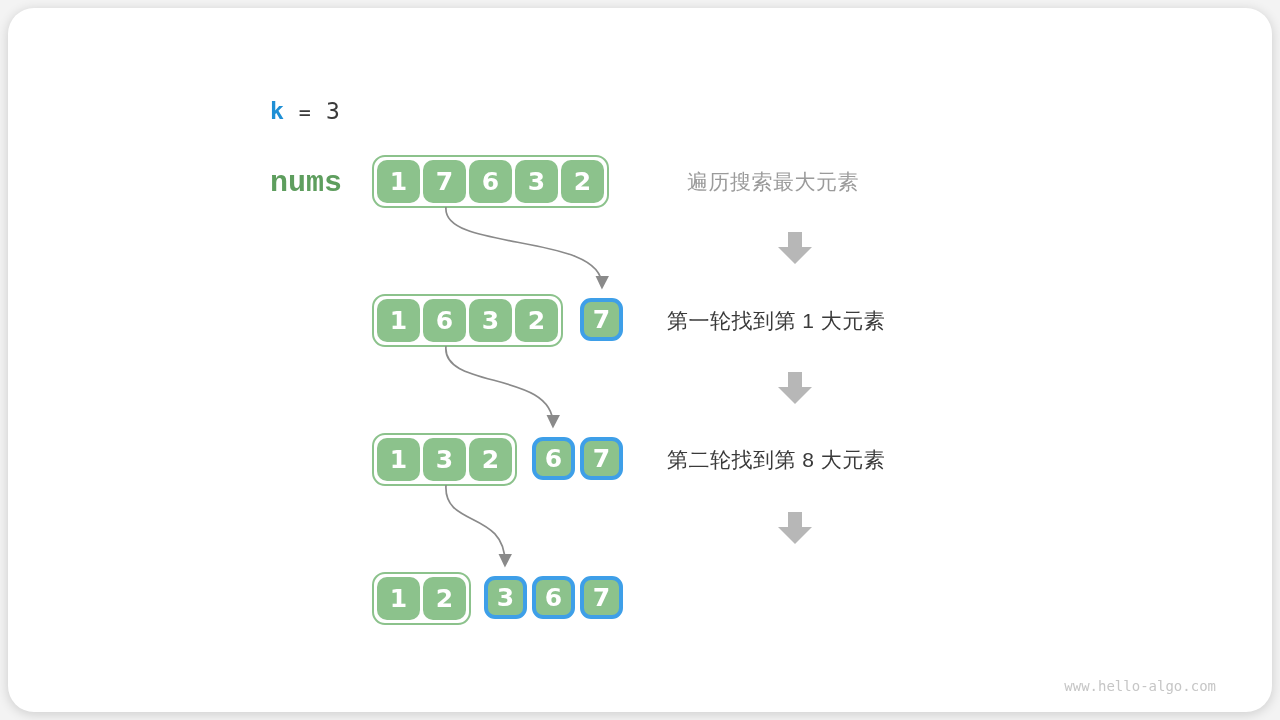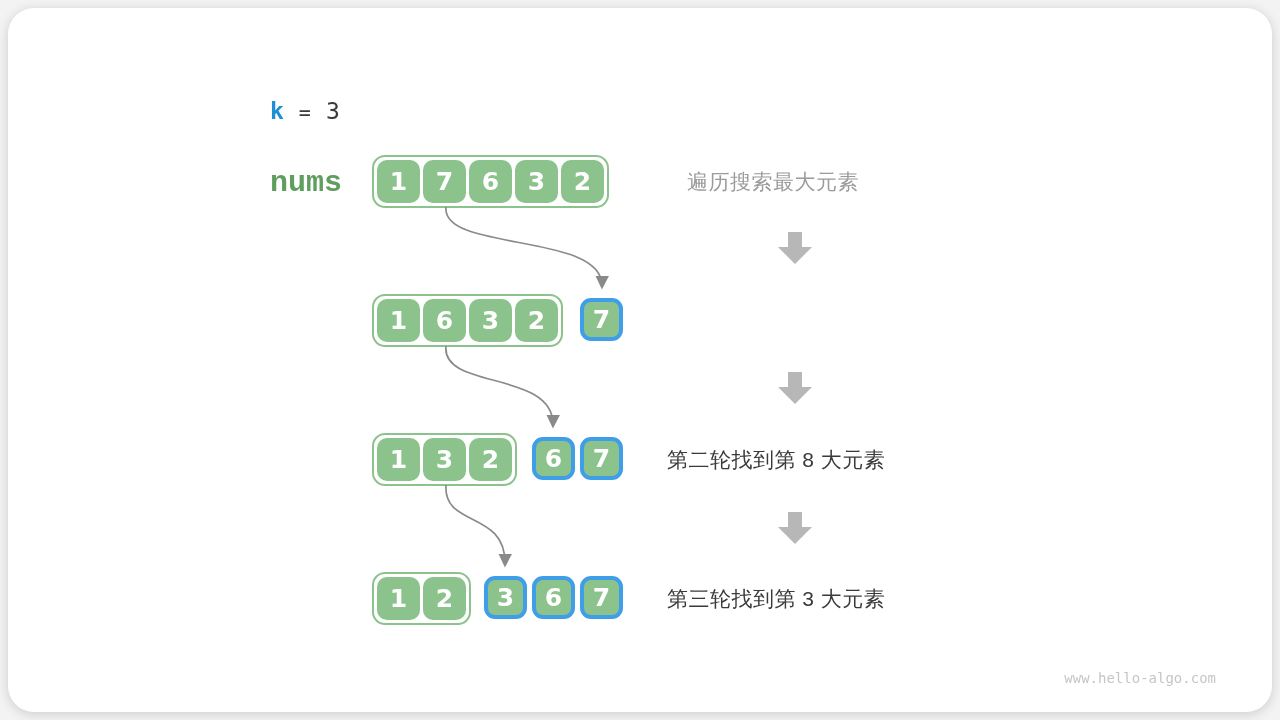--- a/index.html
+++ b/index.html
@@ -45,21 +45,21 @@
     align-items:center;font-size:21px;color:var(--label-dark);white-space:pre;
     letter-spacing:0.5px}
   .row-label.heading{left:315px;font-weight:normal;color:var(--heading-gray)}
 
   .block-arrow{position:absolute;width:34px;height:32px;background:var(--block-arrow-gray);
     clip-path:polygon(10px 0,24px 0,24px 15px,34px 15px,17px 32px,0 15px,10px 15px)}
 
   .arrow-layer{position:absolute;left:0;top:0;width:1280px;height:720px;
     pointer-events:none}
 
-  .watermark{position:absolute;right:64px;bottom:34px;
+  .watermark{position:absolute;right:64px;bottom:26px;
     font-family:"DejaVu Sans Mono",monospace;font-size:14px;color:var(--watermark-gray)}
 </style>
 </head>
 <body>
 
 <div class="card"></div>
 
 <div class="stage">
 
   <div class="k-line">
@@ -82,40 +82,40 @@
         <div class="row-label heading">遍历搜索最大元素</div>
       </div>
       <div class="row" style="top: 294px;">
         <div class="array-box">
           <div class="cell">1</div>
           <div class="cell">6</div>
           <div class="cell">3</div>
           <div class="cell">2</div>
         </div>
         <div class="cell sorted" style="left: 208px;">7</div>
+        <div class="row-label">第一轮找到第 1 大元素</div>
       </div>
       <div class="row" style="top: 433px;">
         <div class="array-box">
           <div class="cell">1</div>
           <div class="cell">3</div>
           <div class="cell">2</div>
         </div>
         <div class="cell sorted" style="left: 160px;">6</div>
         <div class="cell sorted" style="left: 208px;">7</div>
         <div class="row-label">第二轮找到第 8 大元素</div>
       </div>
       <div class="row" style="top: 572px;">
         <div class="array-box">
           <div class="cell">1</div>
           <div class="cell">2</div>
         </div>
         <div class="cell sorted" style="left: 112px;">3</div>
         <div class="cell sorted" style="left: 160px;">6</div>
         <div class="cell sorted" style="left: 208px;">7</div>
-        <div class="row-label">第三轮找到第 3 大元素</div>
       </div>
     </div>
 
   <div class="block-arrow" style="left:778px;top:232px"></div>
   <div class="block-arrow" style="left:778px;top:372px"></div>
   <div class="block-arrow" style="left:778px;top:512px"></div>
 
   <svg class="arrow-layer" viewBox="0 0 1280 720">
     <defs>
       <marker id="ah" markerWidth="9" markerHeight="9" refX="6" refY="4" orient="auto">

